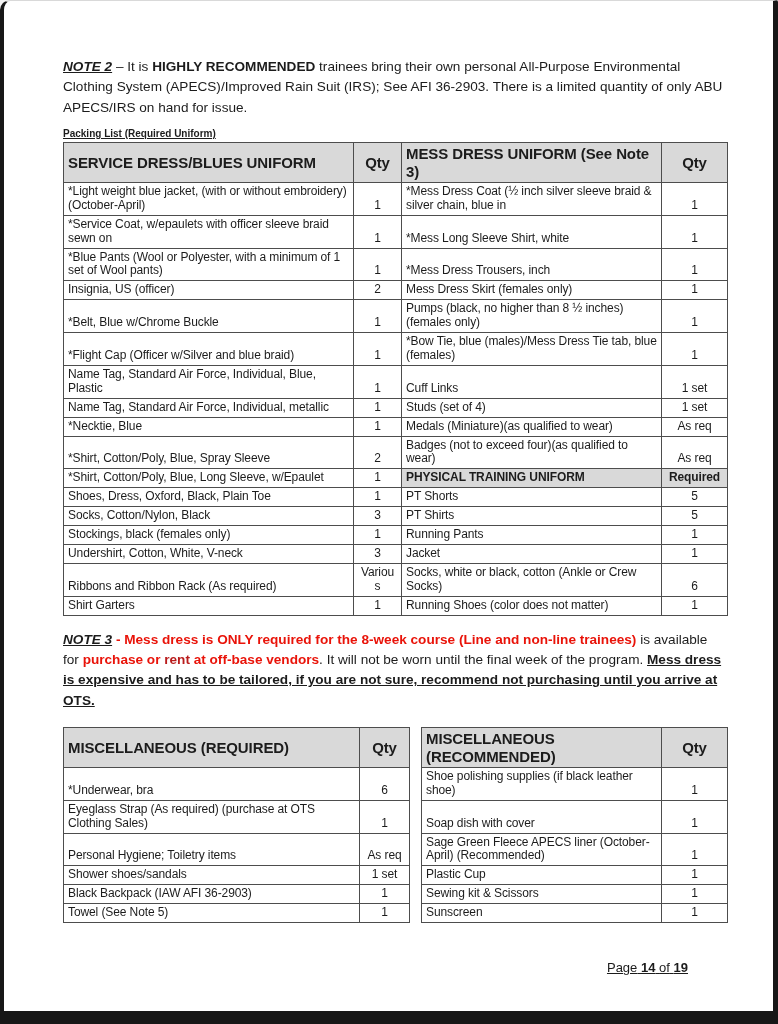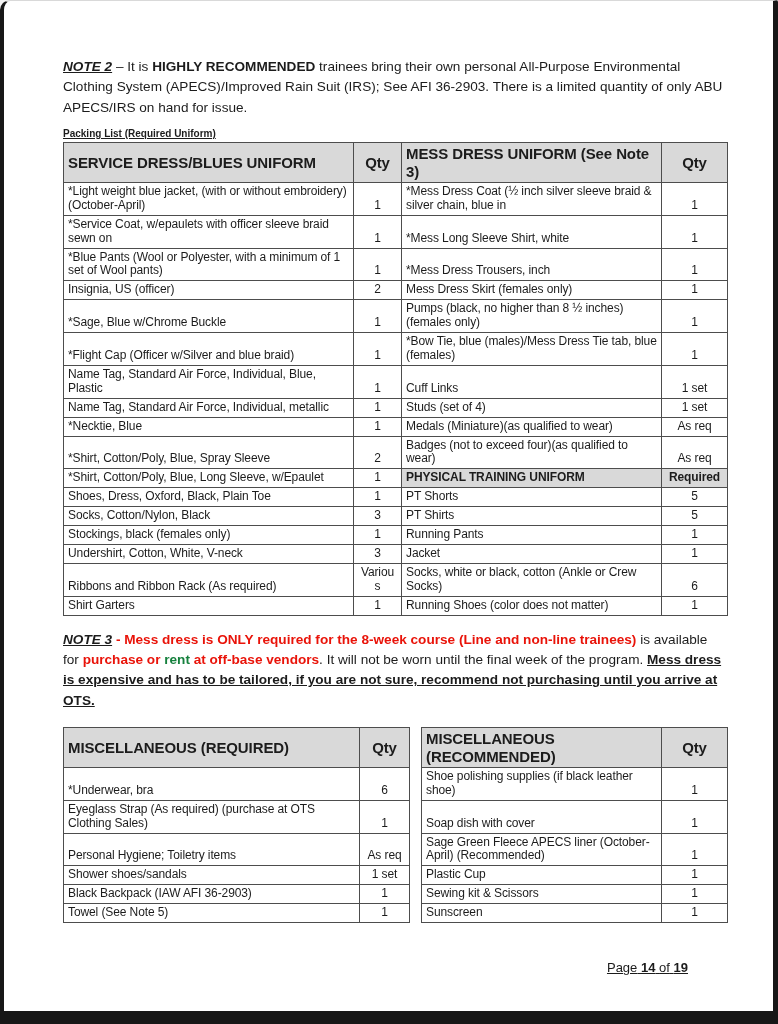--- a/index.html
+++ b/index.html
@@ -15,21 +15,21 @@
     border-radius:10px 2px 0 0;
     font-family:"Liberation Sans", sans-serif;
     color:#1c1c1c;
     overflow:hidden;
   }
   .content{padding:56px 57px 0 59px;}
   .para{width:664px;font-size:13.6px;line-height:1.5;margin:0 0 8px 0;}
   .note-label{font-weight:bold;font-style:italic;text-decoration:underline;}
   .b{font-weight:bold;}
   .red{color:#e91309;font-weight:bold;}
-  .red-u{color:#15803d;font-weight:bold;}
+  .red-u{color:#b91c1c;font-weight:bold;}
   .bu{font-weight:bold;text-decoration:underline;}
   .section-heading{font-size:10px;font-weight:bold;text-decoration:underline;margin:10px 0 3px 0;}
   table{border-collapse:collapse;table-layout:fixed;width:664px;}
   td,th{
     border:1px solid #4d4d4d;
     padding:2px 4px 2px 4px;
     font-size:12px;line-height:1.16;
     vertical-align:bottom;
     letter-spacing:-0.1px;
     word-wrap:break-word;
@@ -98,21 +98,21 @@
             <td class="c-item2">*Mess Dress Trousers, inch</td>
             <td class="c-qty2">1</td>
           </tr>
           <tr>
             <td class="c-item">Insignia, US (officer)</td>
             <td class="c-qty">2</td>
             <td class="c-item2">Mess Dress Skirt (females  only)</td>
             <td class="c-qty2">1</td>
           </tr>
           <tr>
-            <td class="c-item">*Sage, Blue  w/Chrome Buckle</td>
+            <td class="c-item">*Belt, Blue  w/Chrome Buckle</td>
             <td class="c-qty">1</td>
             <td class="c-item2">Pumps (black, no higher than 8 ½ inches) (females only)</td>
             <td class="c-qty2">1</td>
           </tr>
           <tr>
             <td class="c-item">*Flight Cap (Officer w/Silver and blue braid)</td>
             <td class="c-qty">1</td>
             <td class="c-item2">*Bow Tie, blue (males)/Mess Dress Tie tab, blue (females)</td>
             <td class="c-qty2">1</td>
           </tr>

